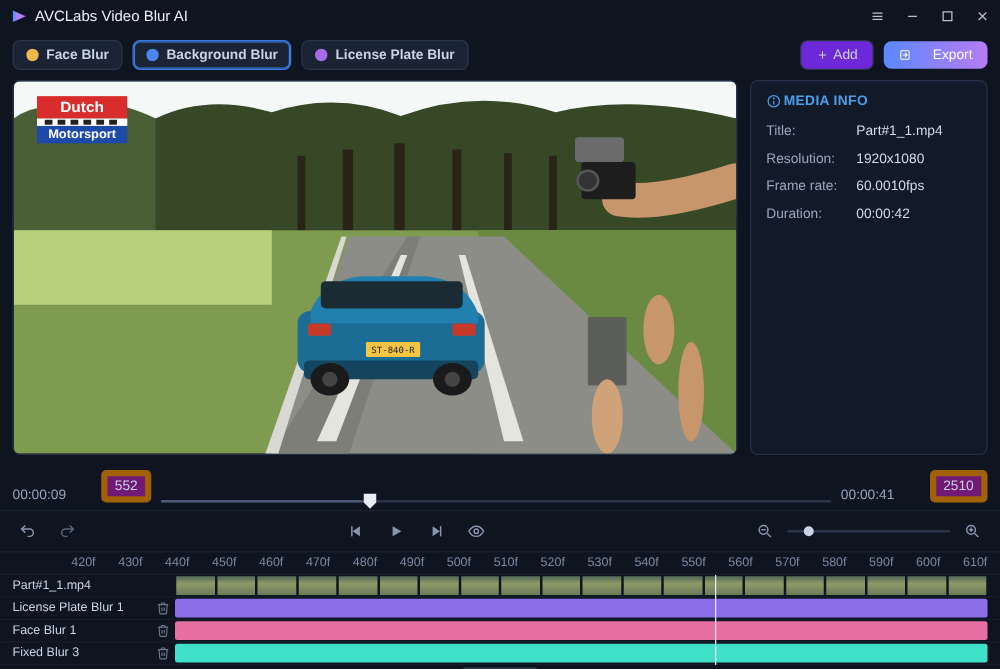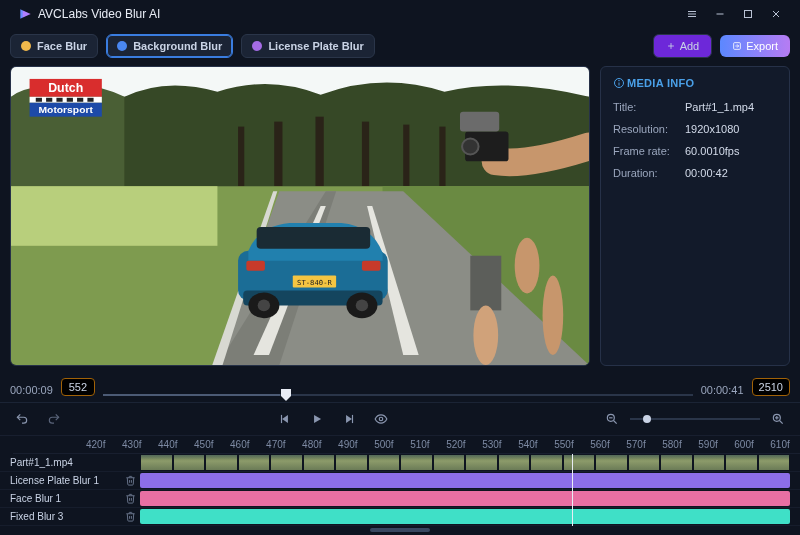--- a/index.html
+++ b/index.html
@@ -1,75 +1,75 @@
 <!DOCTYPE html>
 <html><head>
 <meta charset="utf-8">
 <style>
 * { margin: 0; padding: 0; box-sizing: border-box; }
 body { background: #0e1420; color: #c1c8d6; font-family: -apple-system, BlinkMacSystemFont, "Segoe UI", Arial, sans-serif; font-size: 12px; width: 800px; height: 535px; overflow: hidden; display: flex; flex-direction: column; }
 
 
-.titlebar { display: flex; align-items: center; justify-content: space-between; padding: 6px 18px; height: 28px; }
+.titlebar { display: flex; align-items: center; justify-content: space-between; padding: 6px 8px; height: 28px; }
 .titlebar-left { display: flex; align-items: center; gap: 6px; }
 .titlebar-right { display: flex; align-items: center; gap: 16px; }
 .app-logo { width: 14px; height: 14px; }
 .app-title { font-size: 12px; color: #e8ecf5; }
 .win-btn { cursor: pointer; color: #b9c2d4; display:flex; align-items:center; }
 .win-btn svg { width: 12px; height: 12px; }
 
 
 .toolbar-row { display: flex; align-items: center; padding: 6px 10px 8px 10px; gap: 8px; }
 .tool-tab { display: flex; align-items: center; gap: 6px; background: #1b2435; border: 1px solid #2a3549; border-radius: 6px; padding: 5px 10px; font-size: 11px; cursor: pointer; color: #c9d3e5; font-weight: bold; }
 .tool-tab.active { border-color: #3a7de0; box-shadow: 0 0 0 1px #3a7de0 inset; }
 .tool-tab .dot { width: 10px; height: 10px; border-radius: 50%; display: inline-block; }
 .dot.yellow { background: #f0b84c; border: 1px solid #f0b84c55; }
 .dot.green { background: #37c98d; border: 1px solid #37c98d55; }
 .dot.blue { background: #4a87f0; border: 1px solid #4a87f055; }
 .dot.purple { background: #a56ce6; border: 1px solid #a56ce655; }
 .toolbar-spacer { flex: 1; }
 .btn-add { background: #6d28d9; border: 1px solid #2a3549; border-radius: 6px; padding: 5px 12px; font-size: 11px; cursor: pointer; color: #c9d3e5; display: flex; align-items: center; gap: 4px; }
-.btn-export { background: linear-gradient(90deg, #5c88ff, #b67cf3); border: none; border-radius: 6px; padding: 5px 12px; font-size: 11px; cursor: pointer; color: #fff; display: flex; align-items: center; gap: 4px; font-weight: 500; }
+.btn-export { background: linear-gradient(90deg, #5c88ff, #b67cf3); border: none; border-radius: 6px; padding: 5px 12px; font-size: 11px; cursor: pointer; color: #fff; display: flex; align-items: center; gap: 17px; font-weight: 500; }
 
 
 .main-row { display: flex; gap: 10px; padding: 0 10px 6px 10px; }
 
 
 .preview-panel { flex: 1; display: flex; flex-direction: column; }
 .preview-frame { background: #121a2a; border: 1px solid #263148; border-radius: 6px; overflow: hidden; position: relative; height: 300px; }
 .video-canvas { width: 100%; height: 100%; display: block; }
 
 
 .info-panel { width: 190px; background: #121a2a; border: 1px solid #263148; border-radius: 6px; padding: 10px 12px; height: 300px; font-size: 11px; }
 .info-header { display: flex; align-items: center; gap: 2px; color: #4aa0e8; font-size: 11px; font-weight: 600; margin-bottom: 12px; letter-spacing: 0.3px; }
 .info-row { display: flex; margin-bottom: 10px; }
 .info-label { width: 72px; color: #9aa6bd; }
 .info-value { color: #d3dbea; }
 
 
 .seek-row { display: flex; align-items: flex-end; gap: 8px; padding: 6px 10px; font-size: 11px; }
 .timecode { color: #9aa6bd; }
-.framecode { background: #000000; border: 1px solid #a16207; border-radius: 4px; padding: 2px 6px; color: #c9d3e5; min-width: 34px; text-align: center; }
+.framecode { background: #701a75; border: 5px solid #a16207; border-radius: 4px; padding: 2px 6px; color: #c9d3e5; min-width: 34px; text-align: center; margin-left: 20px; }
 .seek-track { flex: 1; height: 2px; background: #2a3549; position: relative; }
 .seek-progress { position: absolute; left: 0; top: 0; height: 2px; width: 30%; background: #4c5b75; }
 .seek-handle { position: absolute; top: -6px; left: 30%; }
 .seek-handle svg { display: block; }
 
 
 .timeline { border-top: 1px solid #1b2435; display: flex; flex-direction: column; }
 .timeline-controls { display: flex; align-items: center; padding: 4px 10px; gap: 8px; border-bottom: 1px solid #181f2f; }
 .timeline-controls .spacer { flex: 1; }
 .tc-btn { width: 24px; height: 24px; display: flex; align-items: center; justify-content: center; cursor: pointer; color: #8a96af; }
 .tc-btn svg { width: 14px; height: 14px; }
 .zoom-area { display: flex; align-items: center; gap: 6px; width: 190px; }
 .zoom-track { flex: 1; height: 2px; background: #2a3549; position: relative; }
 .zoom-knob { position: absolute; top: -3px; left: 10%; width: 8px; height: 8px; border-radius: 50%; background: #c9d3e5; }
 
 
-.ruler { display: flex; padding-left: 73px; padding-right: 10px; justify-content: space-between; font-size: 10px; color: #7d8aa3; border-bottom: 1px solid #181f2f; height: 18px; align-items:center;margin-left:13px; }
+.ruler { display: flex; padding-left: 57px; padding-right: 10px; justify-content: space-between; font-size: 10px; color: #7d8aa3; border-bottom: 1px solid #181f2f; height: 18px; align-items:center; }
 .ruler span { }
 
 
 .tracks { display: flex; flex-direction: column; }
 .track-row { display: flex; align-items: center; height: 18px; border-bottom: 1px solid #161d2c; }
 .track-label { width: 120px; font-size: 10px; color: #c9d3e5; padding-left: 10px; overflow: hidden; white-space: nowrap; }
 .track-trash { width: 20px; display: flex; justify-content: center; color: #6c788f; cursor: pointer; }
 .track-trash svg { width: 11px; height: 11px; }
 .track-content { flex: 1; height: 100%; position: relative; margin-right: 10px; }
 

